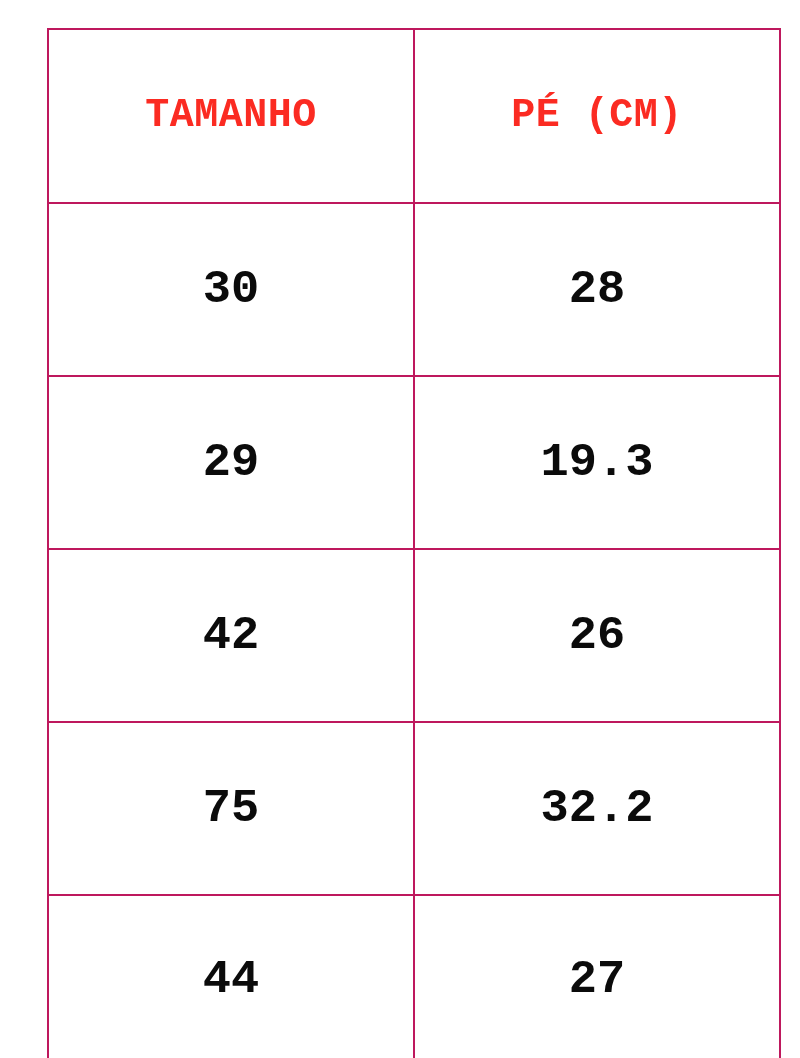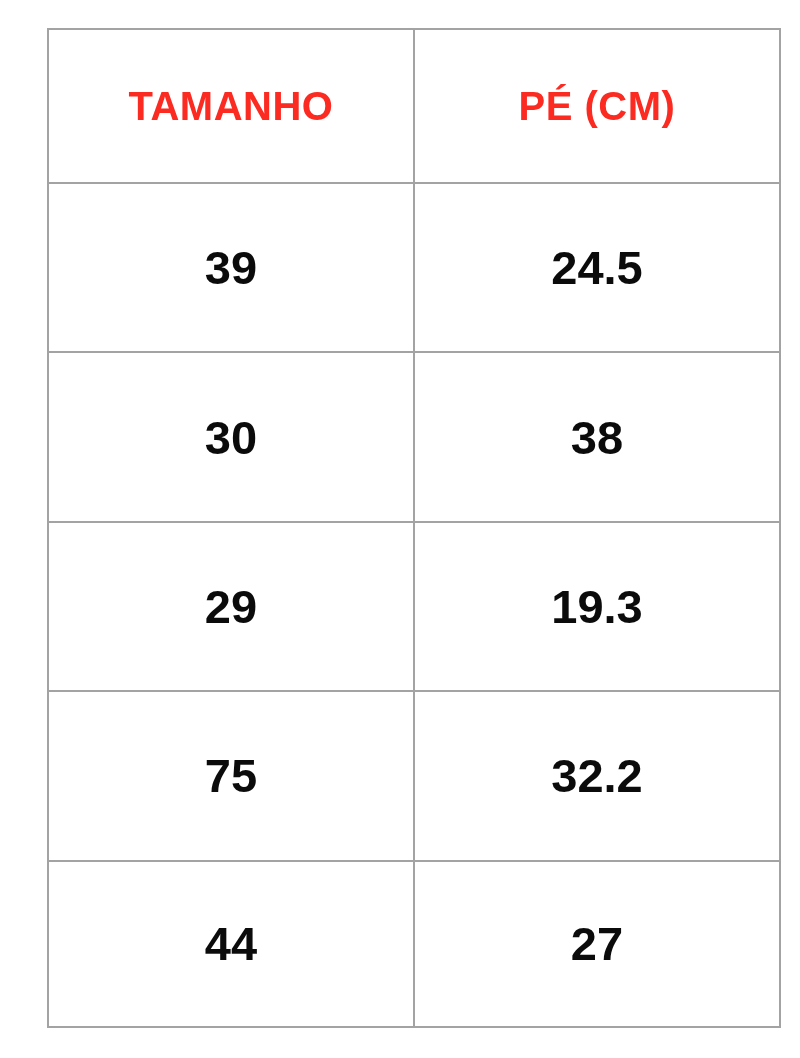--- a/index.html
+++ b/index.html
@@ -31,25 +31,26 @@
     border-collapse: collapse;
     table-layout: fixed;
     background: #ffffff;
   }
 
   .size-table col.col-size  { width: 366px; }
   .size-table col.col-foot  { width: 366px; }
 
   .size-table th,
   .size-table td {
-    border: 2px solid #a3a3a3;
+    border: 2px solid #be185d;
     text-align: center;
     vertical-align: middle;
     background: #ffffff;
-    padding: 4px;
+    padding: 14px;
+    font-family: Liberation Mono, monospace;
   }
 
   .size-table thead th {
     height: 144px;
     color: #fb2b22;
     font-size: 40px;
     font-weight: bold;
     letter-spacing: 0.5px;
     line-height: 1.05;
   }
@@ -78,30 +79,30 @@
       <col class="col-foot">
     </colgroup>
     <thead>
       <tr>
         <th>TAMANHO</th>
         <th>PÉ (CM)</th>
       </tr>
     </thead>
     <tbody>
       <tr>
-        <td>39</td>
-        <td>24.5</td>
-      </tr>
-      <tr>
         <td>30</td>
-        <td>38</td>
+        <td>28</td>
       </tr>
       <tr>
         <td>29</td>
         <td>19.3</td>
+      </tr>
+      <tr>
+        <td>42</td>
+        <td>26</td>
       </tr>
       <tr>
         <td>75</td>
         <td>32.2</td>
       </tr>
       <tr>
         <td>44</td>
         <td>27</td>
       </tr>
     </tbody>

